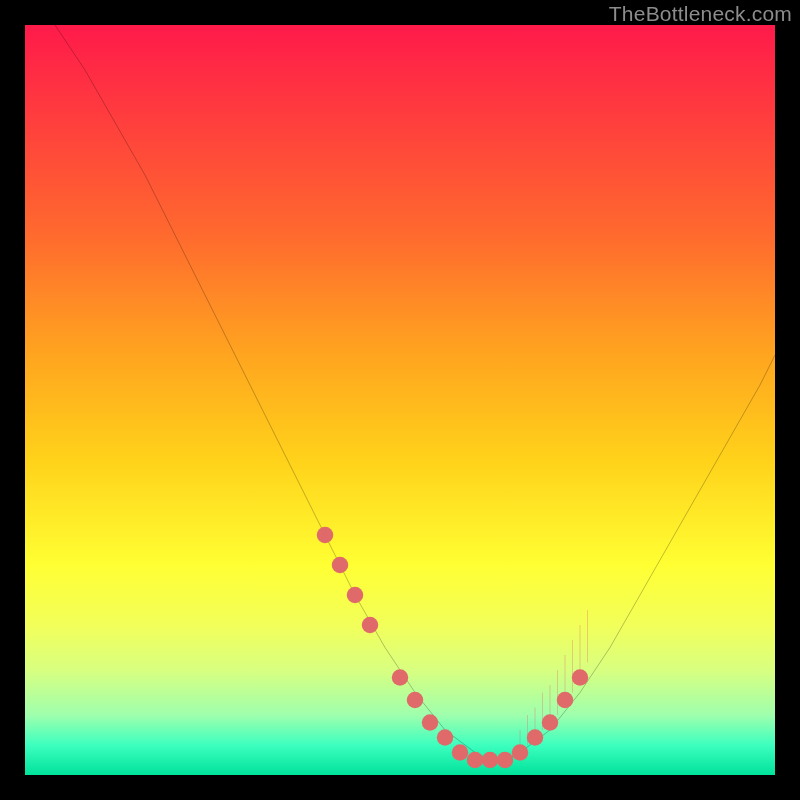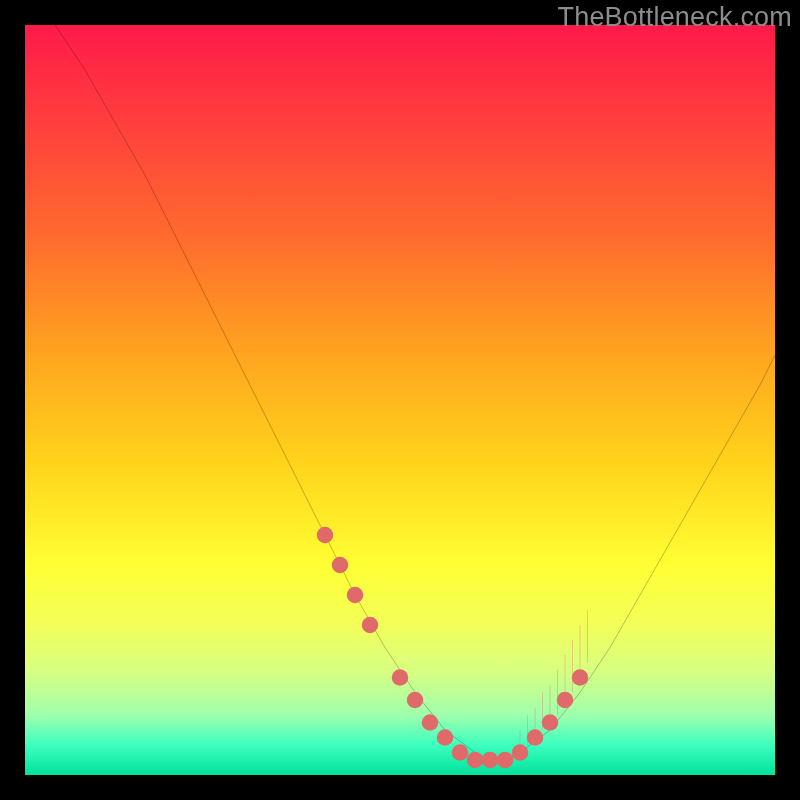--- a/index.html
+++ b/index.html
@@ -40,21 +40,21 @@
   svg.curve {
     position: absolute;
     left: 0;
     top: 0;
   }
   .watermark {
     position: absolute;
     top: 2px;
     right: 8px;
     font-family: Arial, Helvetica, sans-serif;
-    font-size: 27px;
+    font-size: 21px;
     color: #8c8c8c;
     letter-spacing: 0.2px;
     user-select: none;
   }
 </style>
 </head>
 <body>
 
 <div class="frame">
   <div class="plot">

